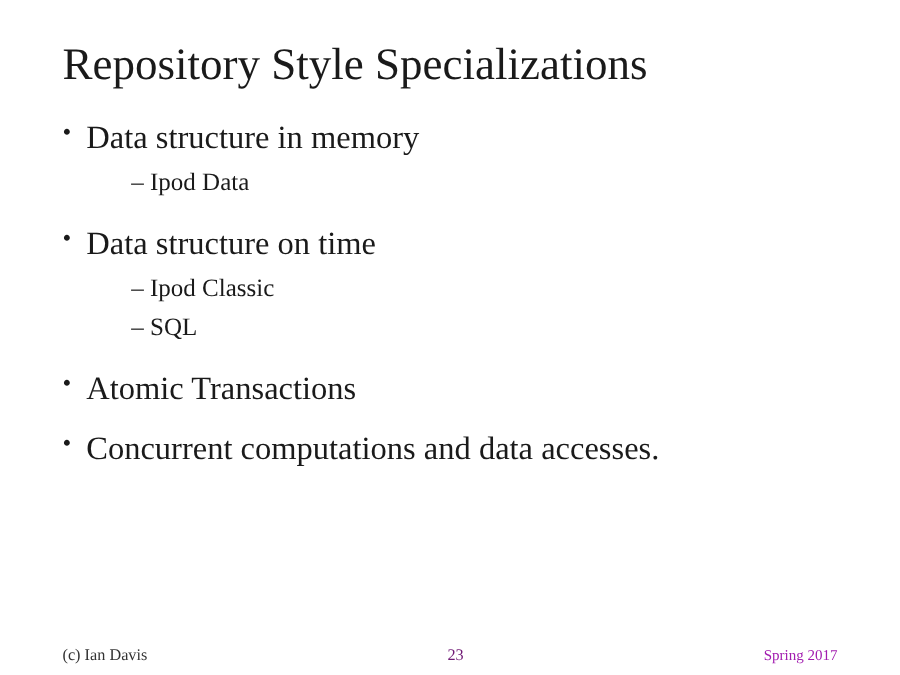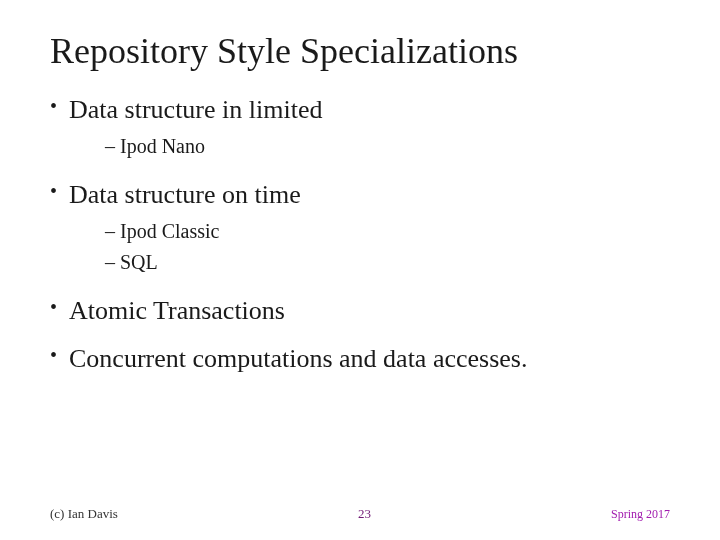--- a/index.html
+++ b/index.html
@@ -66,21 +66,21 @@
 
     .sub-bullet {
       font-size: 20px;
       font-family: Georgia, serif;
       line-height: 1.55;
       color: #1a1a1a;
     }
 
     .footer {
       position: absolute;
-      bottom: 18px;
+      bottom: 8px;
       left: 50px;
       right: 50px;
       display: flex;
       justify-content: space-between;
       align-items: center;
     }
 
     .footer-left {
       font-size: 13px;
       font-family: Georgia, serif;
@@ -101,24 +101,24 @@
   </style>
 </head>
 <body>
 
 <div class="slide">
   <h1 class="title">Repository Style Specializations</h1>
 
   <div class="bullet-section">
     <div class="bullet-main">
       <span class="bullet-dot">•</span>
-      <span class="bullet-text-large">Data structure in limited</span>
+      <span class="bullet-text-large">Data structure in memory</span>
     </div>
     <div class="sub-bullets">
-      <div class="sub-bullet">– Ipod Nano</div>
+      <div class="sub-bullet">– Ipod Data</div>
     </div>
   </div>
 
   <div class="bullet-section">
     <div class="bullet-main">
       <span class="bullet-dot">•</span>
       <span class="bullet-text-large">Data structure on time</span>
     </div>
     <div class="sub-bullets">
       <div class="sub-bullet">– Ipod Classic</div>

